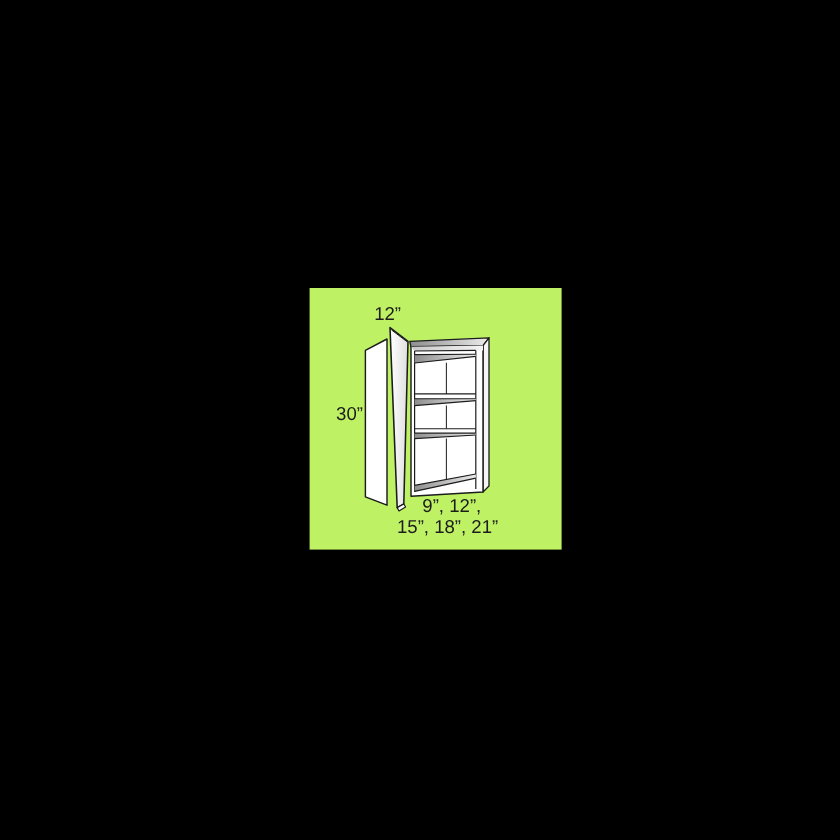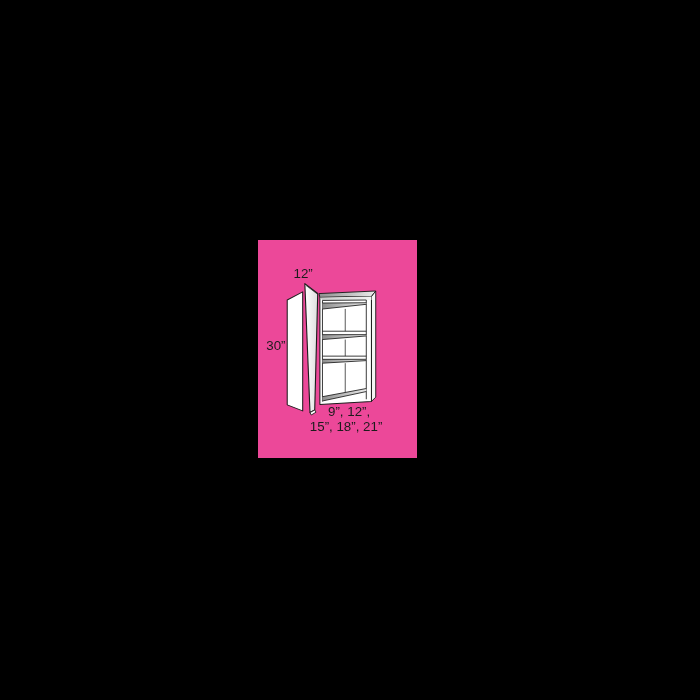--- a/index.html
+++ b/index.html
@@ -14,23 +14,23 @@
     position: relative;
     width: 700px;
     height: 700px;
     background: #000000;
     overflow: hidden;
   }
   .diagram-panel {
     position: absolute;
     left: 258px;
     top: 240px;
-    width: 159px;
+    width: 210px;
     height: 218px;
-    background: #ec4899;
+    background: #bef264;
   }
   .diagram-panel svg {
     position: absolute;
     left: 0;
     top: 0;
     width: 100%;
     height: 100%;
     display: block;
   }
   svg text {

